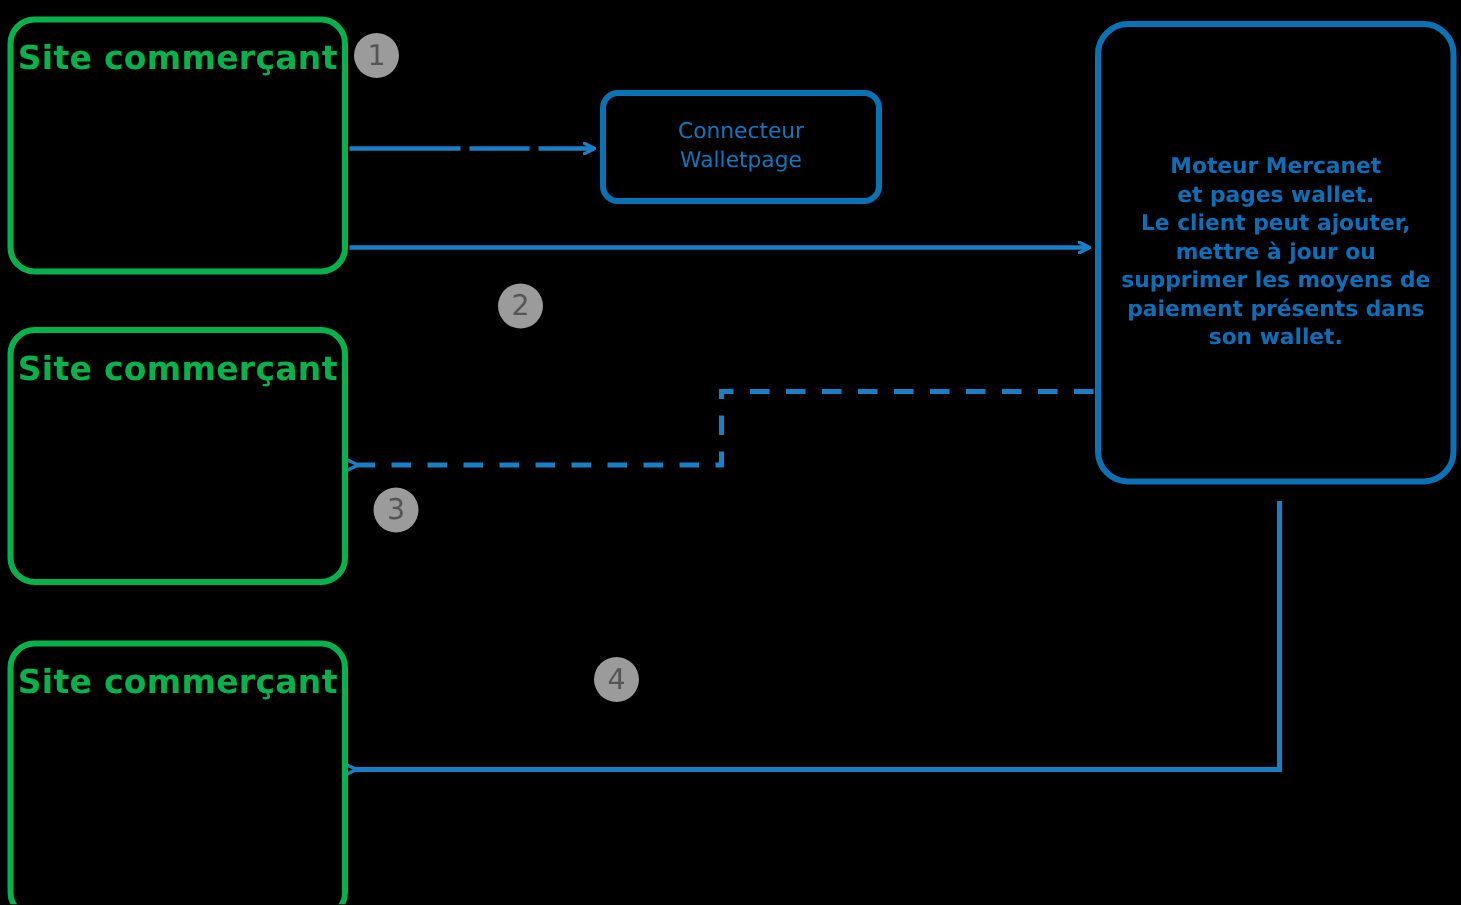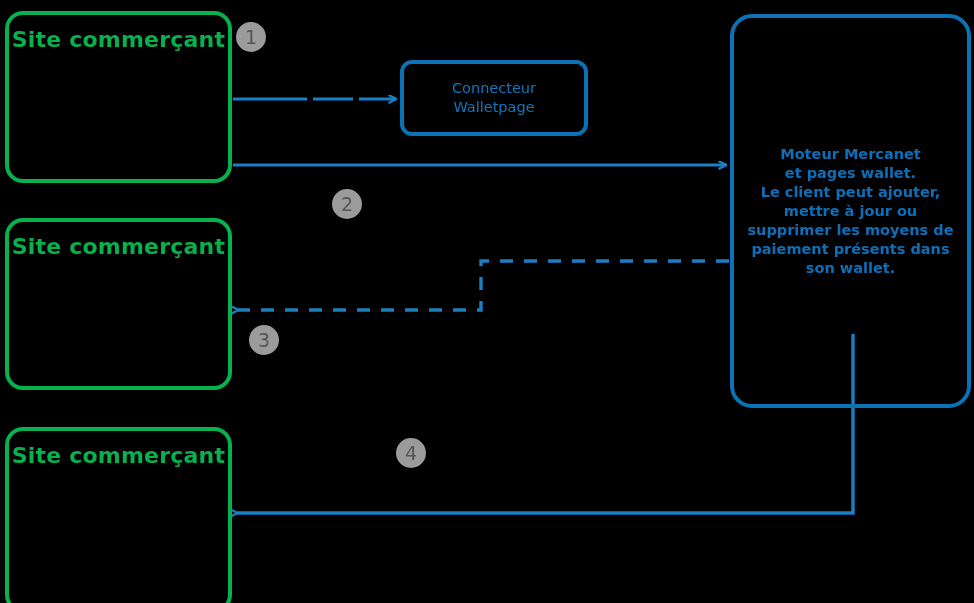--- a/index.html
+++ b/index.html
@@ -76,21 +76,21 @@
     font-size: 14.5px;
     line-height: 19px;
     font-weight: normal;
     white-space: pre-line;
   }
 
   #mercanet-engine {
     left: 730px;
     top: 14px;
     width: 241px;
-    height: 394px;
+    height: 309px;
     border-radius: 22px;
   }
   #mercanet-engine .node-title {
     position: absolute;
     left: 4px;
     right: 4px;
     top: 50%;
     transform: translateY(-50%);
     text-align: center;
     color: #0d6fb8;

